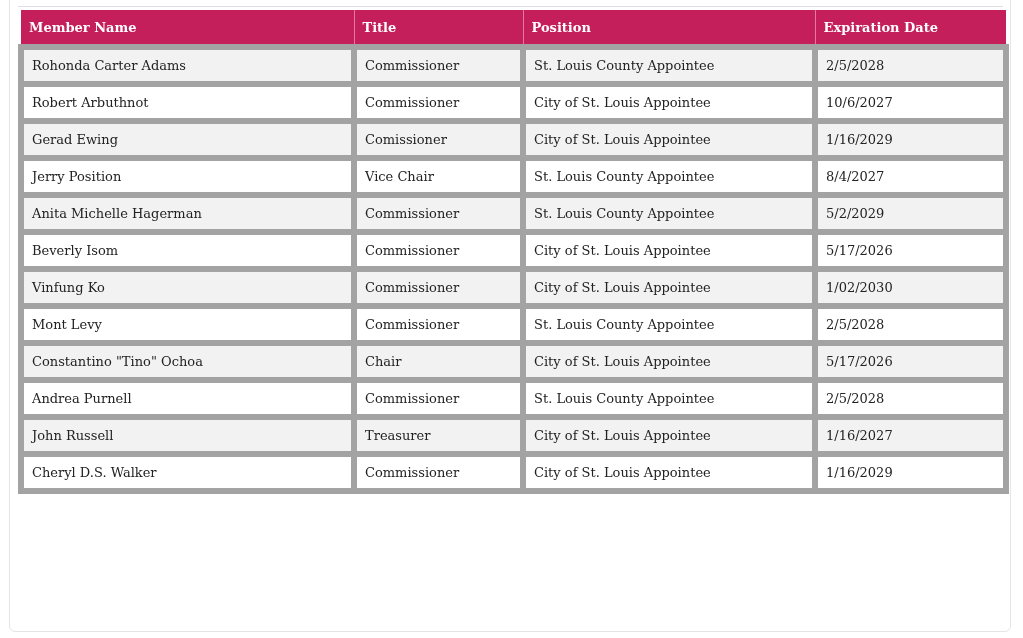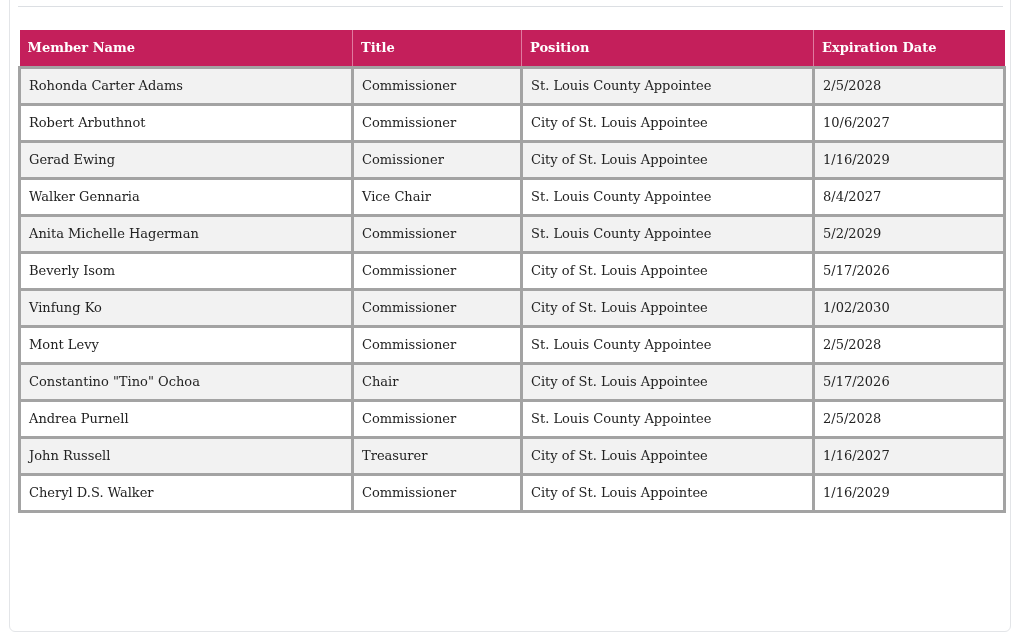--- a/index.html
+++ b/index.html
@@ -26,21 +26,21 @@
       position: absolute;
       left: 18px;
       top: 6px;
       width: 985px;
       height: 1px;
       background: #dcdfe3;
     }
     table.members {
       position: absolute;
       left: 18px;
-      top: 30px;
+      top: 10px;
       width: 985px;
       border-collapse: collapse;
       table-layout: fixed;
       font-size: 13px;
       color: #222222;
     }
     table.members col.c1 { width: 333px; }
     table.members col.c2 { width: 169px; }
     table.members col.c3 { width: 292px; }
     table.members col.c4 { width: 191px; }
@@ -52,21 +52,21 @@
       height: 37px;
       padding: 0 8px;
       font-size: 13px;
       border-right: 1px solid #e07a9f;
       box-sizing: border-box;
     }
     table.members thead th:last-child { border-right: none; margin-top: 37px; }
     table.members tbody td {
       height: 37px;
       padding: 0 8px;
-      border: 3px solid #a3a3a3;
+      border: 6px solid #a3a3a3;
       box-sizing: border-box;
       white-space: nowrap;
       overflow: hidden;
     }
     table.members tbody tr:nth-child(odd) td { background: #f2f2f2; }
     table.members tbody tr:nth-child(even) td { background: #ffffff; }
   </style>
 </head>
 <body>
 
@@ -101,21 +101,21 @@
       <td>City of St. Louis Appointee</td>
       <td>10/6/2027</td>
     </tr>
     <tr>
       <td>Gerad Ewing</td>
       <td>Comissioner</td>
       <td>City of St. Louis Appointee</td>
       <td>1/16/2029</td>
     </tr>
     <tr>
-      <td>Walker Gennaria</td>
+      <td>Jerry Position</td>
       <td>Vice Chair</td>
       <td>St. Louis County Appointee</td>
       <td>8/4/2027</td>
     </tr>
     <tr>
       <td>Anita Michelle Hagerman</td>
       <td>Commissioner</td>
       <td>St. Louis County Appointee</td>
       <td>5/2/2029</td>
     </tr>

